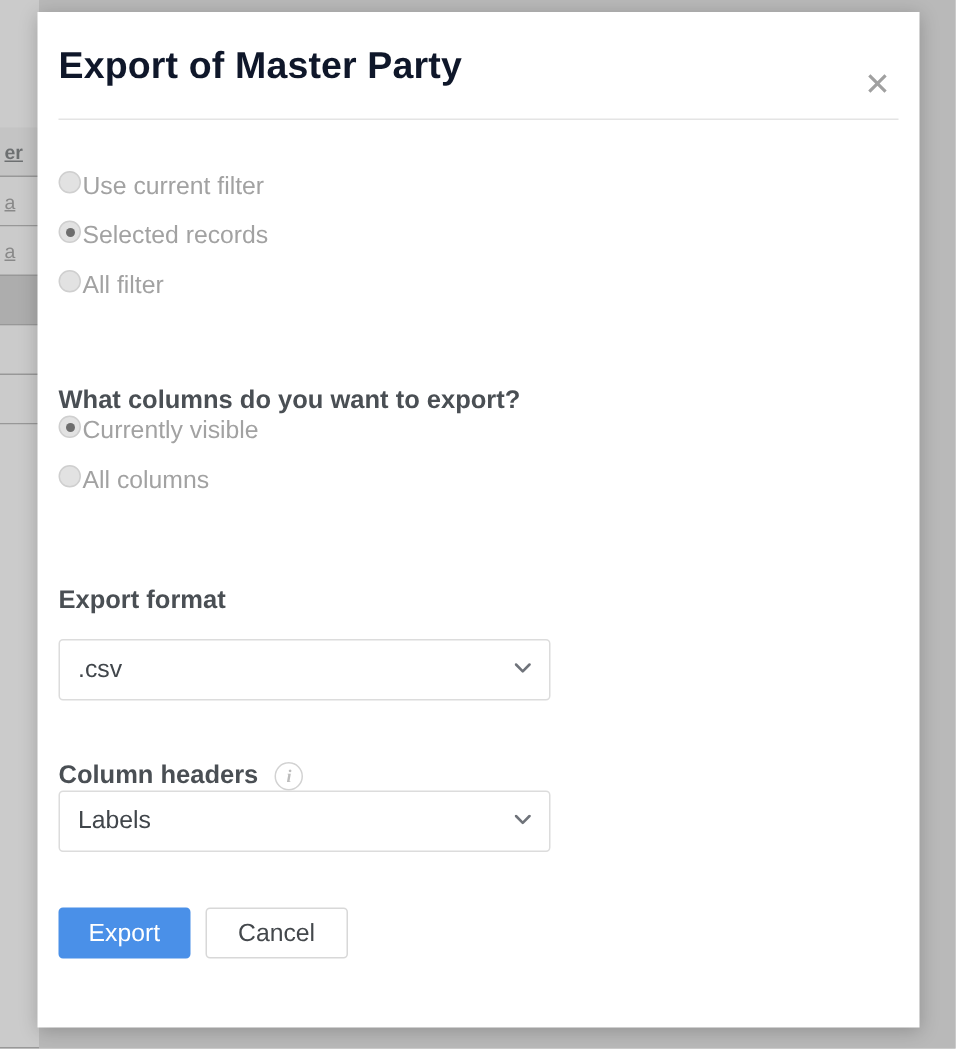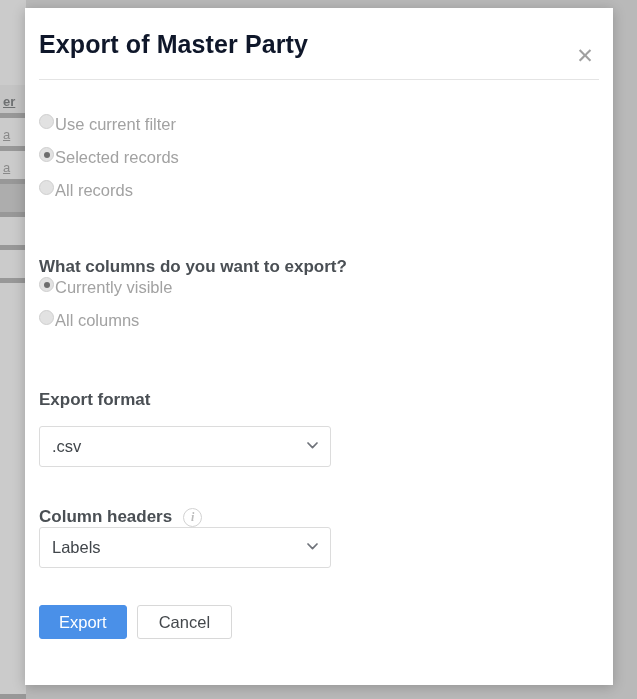--- a/index.html
+++ b/index.html
@@ -27,21 +27,21 @@
     top: 0;
     width: 26px;
     height: 699px;
     background: #ffffff;
   }
   .bg-row {
     position: absolute;
     left: 0;
     width: 26px;
     box-sizing: border-box;
-    border-bottom: 5px solid #a3a3a3;
+    border-bottom: 1px solid #a3a3a3;
     font-size: 13px;
     color: #888888;
     line-height: 33px;
     padding-left: 3px;
     overflow: hidden;
     white-space: nowrap;
     background: #ffffff;
     text-decoration: underline;
   }
   .bg-row.header-row {
@@ -179,21 +179,21 @@
     font-weight: bold;
     line-height: 16px;
     text-align: center;
     margin-left: 11px;
     font-family: "Liberation Serif", serif;
     cursor: pointer;
   }
 
   .select-box {
     position: relative;
-    width: 292px;
+    width: 328px;
     height: 41px;
     border: 1px solid #dcdcdc;
     border-radius: 3px;
     background: #ffffff;
     box-sizing: border-box;
     cursor: pointer;
   }
   .select-value {
     position: absolute;
     left: 12px;
@@ -274,21 +274,21 @@
         <span class="radio-label">Use current filter</span>
       </div>
 
       <div class="radio-row checked">
         <span class="radio-mark"></span>
         <span class="radio-label">Selected records</span>
       </div>
 
       <div class="radio-row">
         <span class="radio-mark"></span>
-        <span class="radio-label">All records</span>
+        <span class="radio-label">All filter</span>
       </div>
     </div>
 
     <div class="section" style="margin-top:44px;">
       <div class="section-title">What columns do you want to export?</div>
 
       <div class="radio-row checked" style="">
         <span class="radio-mark"></span>
         <span class="radio-label">Currently visible</span>
       </div>

